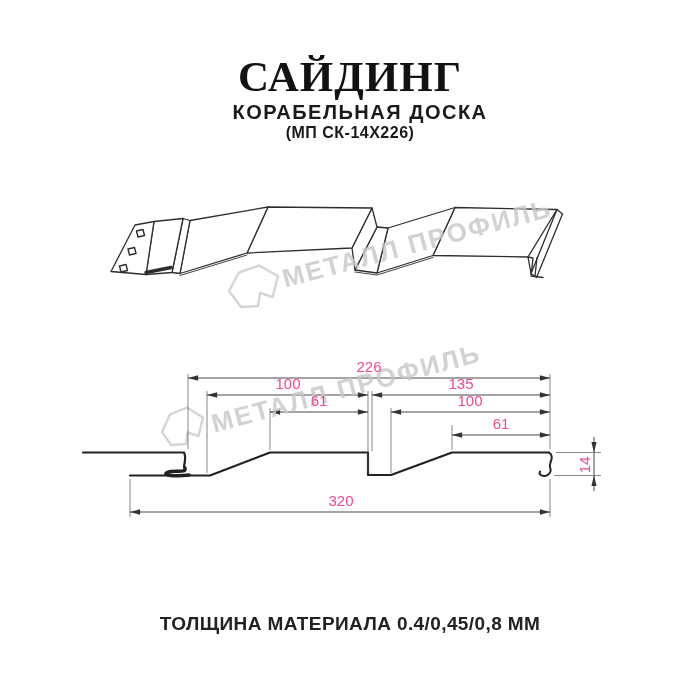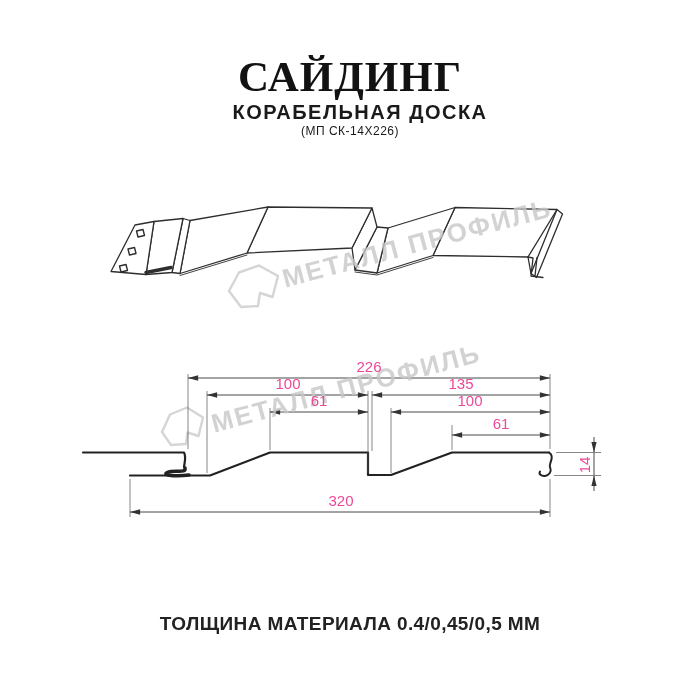--- a/index.html
+++ b/index.html
@@ -2,21 +2,21 @@
 <html><head>
 <meta charset="utf-8">
 <style>
   html,body{margin:0;padding:0;background:#fff;}
   body{width:700px;height:700px;position:relative;overflow:hidden;
        font-family:"Liberation Sans", sans-serif;color:#161616;}
   .abs{position:absolute;}
   .centered{left:0;width:700px;text-align:center;}
   .title{top:52px;font-size:43px;font-weight:800;letter-spacing:1px;color:#121212;font-family:Liberation Serif, serif;}
   .subtitle{top:101px;font-size:20px;font-weight:600;letter-spacing:1.5px;color:#1a1a1a;padding-left:10px;}
-  .model{top:124px;font-size:12px;font-weight:400;letter-spacing:.5px;color:#1a1a1a;}
+  .model{top:124px;font-size:16px;font-weight:700;letter-spacing:.5px;color:#1a1a1a;}
   .caption{top:613px;font-size:19px;font-weight:600;letter-spacing:.4px;color:#222;}
   svg.stage{position:absolute;left:0;top:0;}
   .dim{position:absolute;transform:translate(-50%,-100%);font-size:15px;color:#ec4899;white-space:nowrap;}
   #dim-226{left:369px;top:375px;}
   #dim-100-left{left:288px;top:392px;}
   #dim-113{left:461px;top:392px;}
   #dim-61-left{left:319px;top:409px;}
   #dim-100-right{left:470px;top:409px;}
   #dim-61-right{left:501px;top:432px;}
   #dim-260{left:341px;top:509px;}
@@ -118,13 +118,13 @@
 
 <span class="dim" id="dim-226">226</span>
 <span class="dim" id="dim-100-left">100</span>
 <span class="dim" id="dim-113">135</span>
 <span class="dim" id="dim-61-left">61</span>
 <span class="dim" id="dim-100-right">100</span>
 <span class="dim" id="dim-61-right">61</span>
 <span class="dim" id="dim-14">14</span>
 <span class="dim" id="dim-260">320</span>
 
-<div class="abs centered caption">ТОЛЩИНА МАТЕРИАЛА 0.4/0,45/0,5 ММ</div>
+<div class="abs centered caption">ТОЛЩИНА МАТЕРИАЛА 0.4/0,45/0,8 ММ</div>
 
 </body></html>

